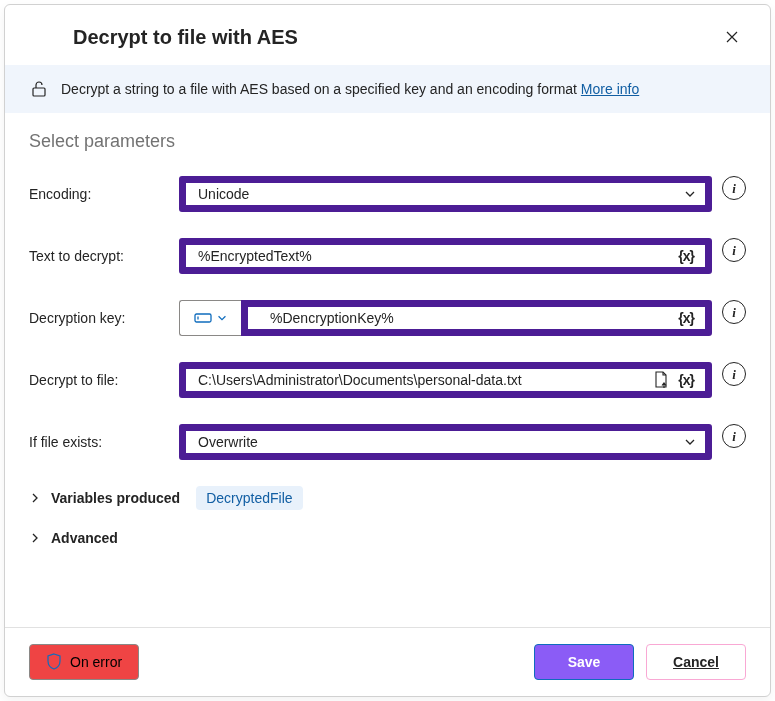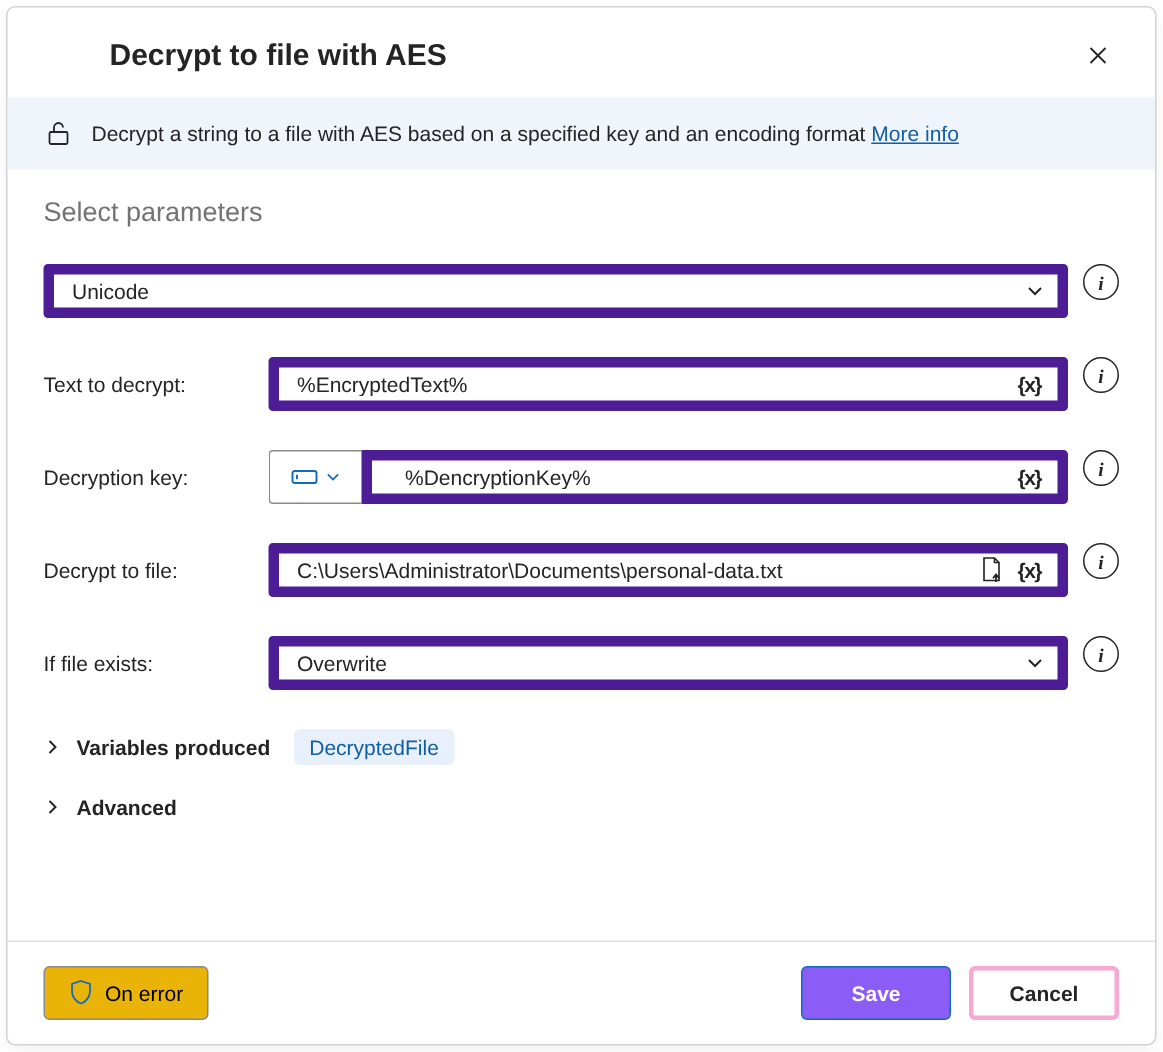--- a/index.html
+++ b/index.html
@@ -164,21 +164,21 @@
   .footer {
     border-top: 1px solid #e1e1e1;
     padding: 16px 24px;
     display: flex;
     align-items: center;
     justify-content: space-between;
   }
   .err-btn {
     height: 36px;
     border: 1px solid #8a8886;
-    background: #eab308;
+    background: #ef4444;
     border-radius: 4px;
     padding: 0 16px;
     display: flex;
     align-items: center;
     gap: 8px;
     cursor: pointer;
     font-size: 14px;
   }
   .footer-right { display: flex; gap: 12px; }
   .btn {
@@ -191,21 +191,22 @@
     padding: 0 18px;
   }
   .btn-primary {
     background: #8b5cf6;
     color: #fff;
     border: 1px solid #0f6cbd;
   }
   .btn-secondary {
     background: #fff;
     color: #242424;
-    border: 3px solid #f9a8d4;
+    border: 1px solid #f9a8d4;
+    text-decoration: underline;
   }
 </style>
 </head>
 <body>
 
 <div class="dialog">
 
   <div class="header">
     <div class="title">Decrypt to file with AES</div>
     <button class="close-btn">
@@ -222,20 +223,21 @@
     </svg>
     <div class="banner-text">
       <span>Decrypt a string to a file with AES based on a specified key and an encoding format </span><a href="#">More info</a>
     </div>
   </div>
 
   <div class="content">
     <div class="section-heading">Select parameters</div>
 
     <div class="row">
+      <div class="label">Encoding:</div>
       <div class="input-wrap">
         <div class="field">
           <div class="field-value">Unicode</div>
           <div class="field-icons">
             <svg class="chev" viewBox="0 0 14 14">
                 <path d="M3 5 L7 9 L11 5" stroke="#242424" stroke-width="1.3" fill="none"></path>
               </svg>
           </div>
         </div>
         <div class="info-btn">i</div>

